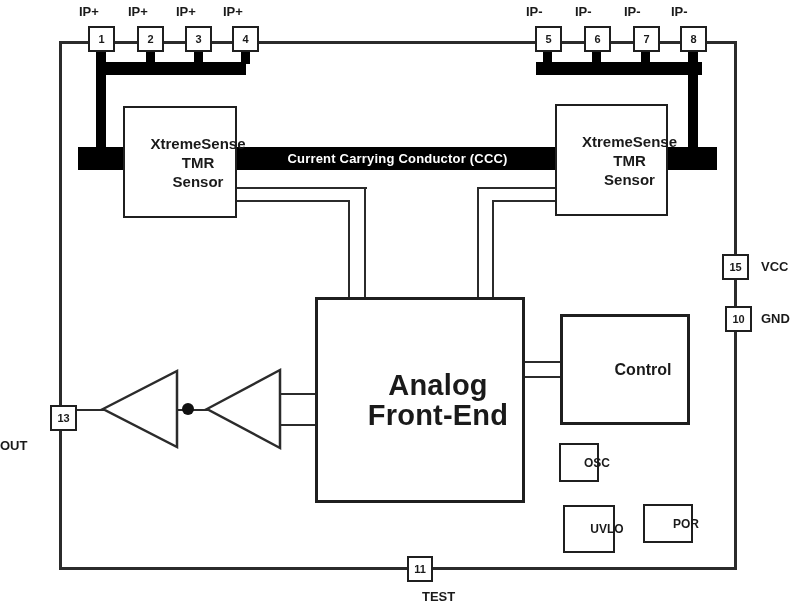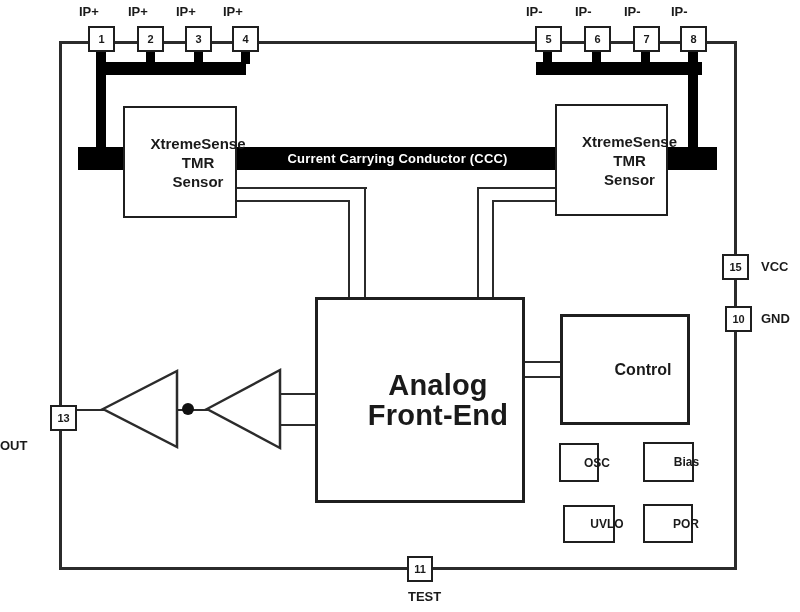--- a/index.html
+++ b/index.html
@@ -97,24 +97,21 @@
   <div class="box big ctrl" style="left:560px;top:314px;width:130px;height:111px;">
     <span>Control</span>
   </div>
   <div class="box big afe" style="left:315px;top:297px;width:210px;height:206px;">
     <span>Analog</span>
     <span>Front-End</span>
   </div>
   <div class="box small" style="left:559px;top:443px;width:36px;height:39px;">
     <span>OSC</span>
   </div>
-  <div class="box small" style="left:643px;top:442px;width:51px;height:40px;">
-    <span>Bias</span>
-  </div>
-  <div class="box small" style="left:563px;top:505px;width:52px;height:38px;">
+  <div class="box small" style="left:563px;top:505px;width:52px;height:48px;">
     <span>UVLO</span>
   </div>
   <div class="box small" style="left:643px;top:504px;width:50px;height:39px;">
     <span>POR</span>
   </div>
 
   <div class="plabel" style="left:79px;top:4px;">IP+</div>
   <div class="plabel" style="left:128px;top:4px;">IP+</div>
   <div class="plabel" style="left:176px;top:4px;">IP+</div>
   <div class="plabel" style="left:223px;top:4px;">IP+</div>
@@ -134,15 +131,15 @@
 
   <div class="pin" style="left:722px;top:254px;"><span>15</span></div>
   <div class="slabel" style="left:761px;top:259px;">VCC</div>
   <div class="pin" style="left:725px;top:306px;text-align:center;"><span>10</span></div>
   <div class="slabel" style="left:761px;top:311px;">GND</div>
 
   <div class="plabel" style="left:0px;top:402px;margin-top:36px;">OUT</div>
   <div class="pin" style="left:50px;top:397px;margin-top:8px;"><span>13</span></div>
 
   <div class="pin" style="left:407px;top:556px;width:26px;"><span>11</span></div>
-  <div class="plabel" style="left:408px;top:589px;">TEST</div>
+  <div class="plabel" style="left:422px;top:589px;">TEST</div>
 
 </div>
 
 </body></html>

